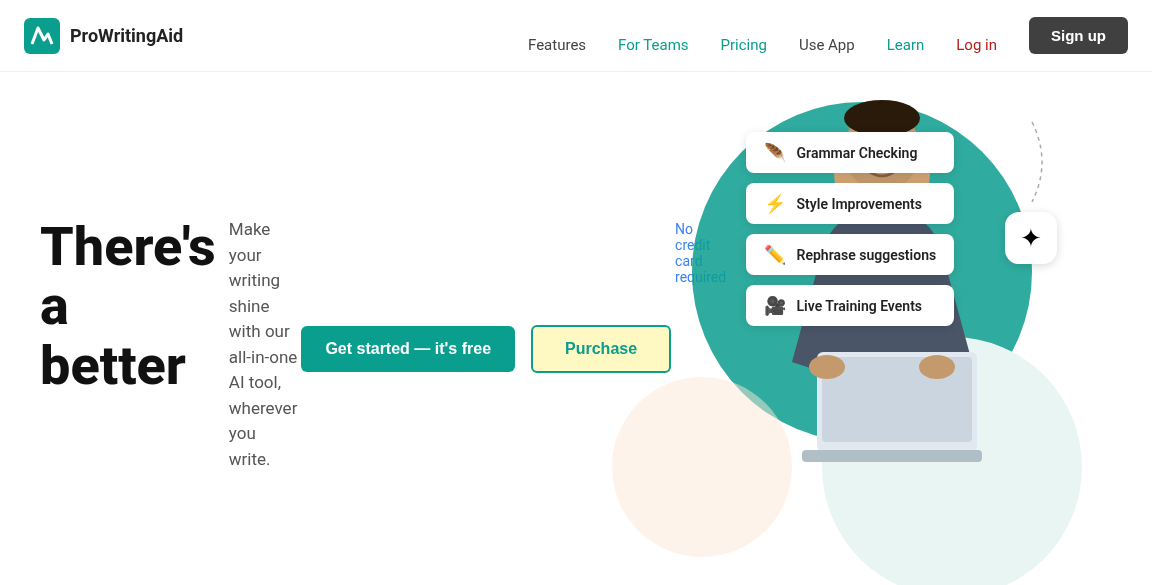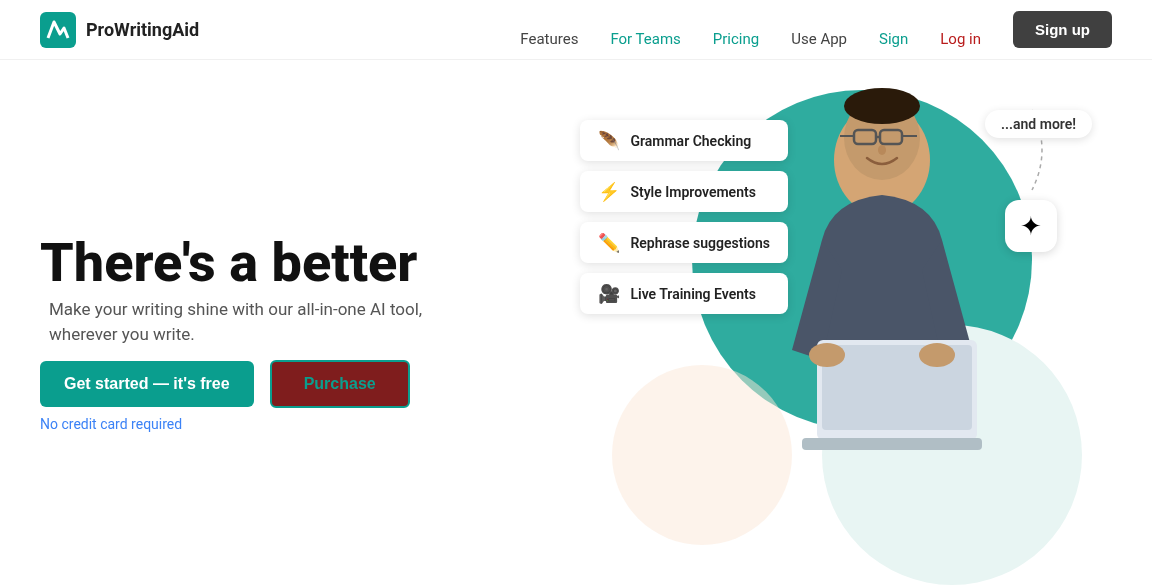--- a/index.html
+++ b/index.html
@@ -9,22 +9,22 @@
       width: 1152px;
       height: 585px;
       overflow: hidden;
     }
 
     
     header {
       display: flex;
       align-items: center;
       justify-content: space-between;
-      padding: 0 40px;
-      height: 60px;
+      padding: 0 24px;
+      height: 72px;
       border-bottom: 1px solid #f0f0f0;
     }
     .logo-area {
       display: flex;
       align-items: center;
       gap: 10px;
     }
     .logo-icon {
       width: 36px;
       height: 36px;
@@ -71,21 +71,21 @@
       padding: 20px 40px 0 40px;
       height: calc(585px - 60px);
       position: relative;
       overflow: hidden;
     }
 
     
     .left {
       flex: 0 0 520px;
       display: flex;
-      flex-direction: column;
+      flex-direction: row;
       gap: 4px;
     }
     .headline {
       font-size: 54px;
       font-weight: 800;
       color: #111;
       line-height: 1.1;
     }
     .subheadline {
       font-size: 17px;
@@ -105,21 +105,21 @@
       color: #fff;
       border: none;
       border-radius: 6px;
       padding: 14px 24px;
       font-size: 16px;
       font-weight: 600;
       cursor: pointer;
       white-space: nowrap;
     }
     .btn-purchase {
-      background: #7f1d1d;
+      background: #fef9c3;
       color: #0a9e8e;
       border: 2px solid #0a9e8e;
       border-radius: 6px;
       padding: 13px 32px;
       font-size: 16px;
       font-weight: 600;
       cursor: pointer;
     }
     .no-credit {
       font-size: 14px;
@@ -252,21 +252,21 @@
       <rect width="36" height="36" rx="6" fill="#0a9e8e"></rect>
       <path d="M8 26 L14 10 L20 22 L24 16 L28 26" stroke="white" stroke-width="3" stroke-linejoin="round" fill="none"></path>
     </svg>
     <span class="logo-text">ProWritingAid</span>
   </div>
   <nav>
     <a class="nav-link">Features</a>
     <a class="nav-link teal">For Teams</a>
     <a class="nav-link teal">Pricing</a>
     <a class="nav-link">Use App</a>
-    <a class="nav-link teal">Sign</a>
+    <a class="nav-link teal">Learn</a>
     <span class="nav-login">Log in</span>
     <button class="btn-signup">Sign up</button>
   </nav>
 </header>
 
 <main>
 
   <div class="left">
     <h1 class="headline">
       <span>There's a better</span><br>
@@ -330,21 +330,20 @@
       <div class="feature-card">
         <span class="card-icon">✏️</span>
         <span>Rephrase suggestions</span>
       </div>
       <div class="feature-card">
         <span class="card-icon">🎥</span>
         <span>Live Training Events</span>
       </div>
     </div>
 
-    <div class="and-more">...and more!</div>
 
     <div class="star-badge">
       <span>✦</span>
     </div>
 
     <svg class="dotted-arc" width="120" height="100" viewBox="0 0 120 100">
       <path d="M 80 10 Q 100 50 80 90" stroke="#aaa" stroke-width="1.5" fill="none" stroke-dasharray="4 4"></path>
     </svg>
   </div>
 </main>

